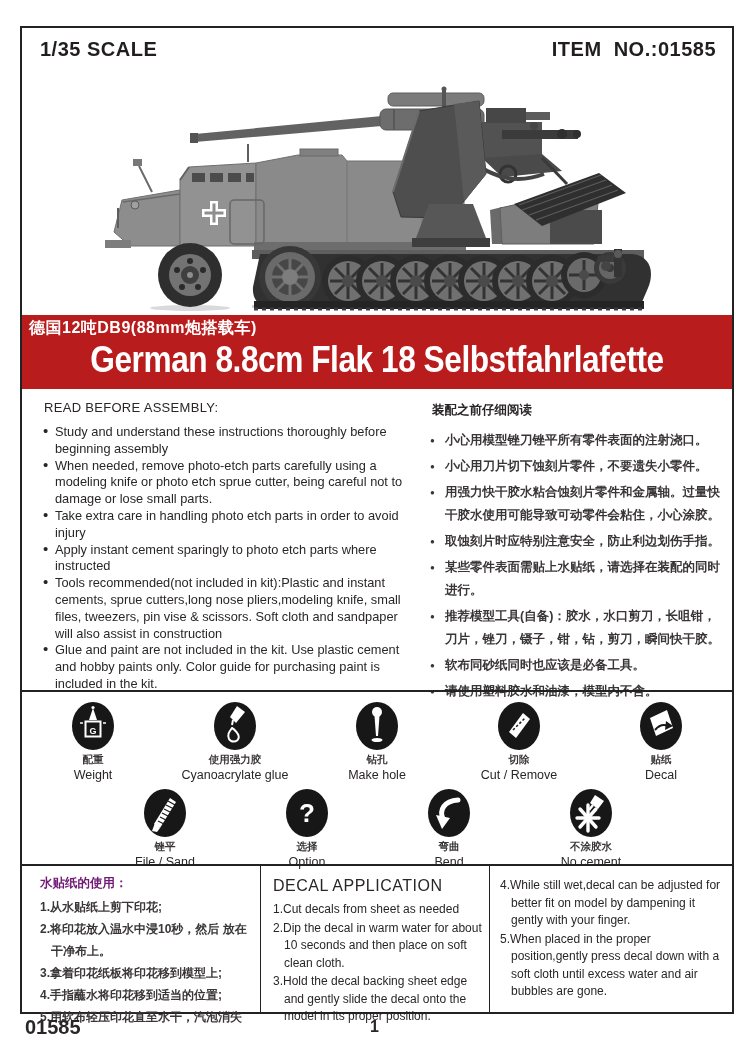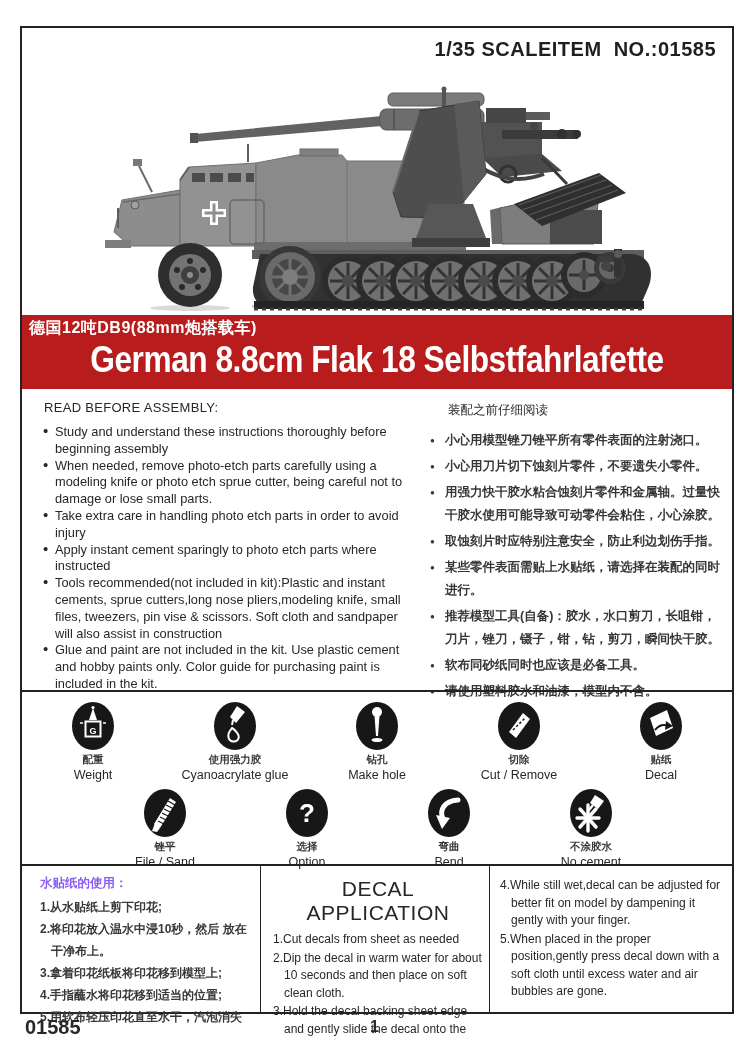--- a/index.html
+++ b/index.html
@@ -2,37 +2,37 @@
 <html><head>
 <meta charset="utf-8">
 <style>
   * { margin:0; padding:0; box-sizing:border-box; }
   html,body { width:752px; height:1041px; background:#ffffff; overflow:hidden;
     font-family:"Liberation Sans", sans-serif; color:#2a2627; }
   .sheet { position:absolute; left:20px; top:26px; width:714px; height:988px;
     border:2px solid #222; background:#fff; }
   
   .hdr-row { position:absolute; top:10px; left:18px; right:16px;
-    display:flex; justify-content:flex-end; font-weight:bold; font-size:20px;
+    display:flex; justify-content:space-between; font-weight:bold; font-size:20px;
     letter-spacing:0.5px; color:#221e1f; }
   .hdr-row .item { white-space:pre; }
   
   .illus { position:absolute; top:54px; left:0; width:710px; height:234px; }
   
   .titlebar { position:absolute; top:287px; left:0; width:710px; height:74px;
     background:#b91c1c; color:#fff; overflow:hidden; }
   .titlebar .zh { font-size:16px; font-weight:bold; padding:3px 0 0 7px; letter-spacing:0.5px; }
   .titlebar .en { font-size:33px; font-weight:bold; text-align:center; margin-top:1px;
     letter-spacing:-0.5px; transform:scale(0.96,1.12); transform-origin:50% 40%; }
   
   .assembly { position:absolute; top:361px; left:0; width:710px; height:301px; display:flex; }
   .col-en { width:398px; padding:11px 4px 0 20px; }
   .col-zh { flex:1; padding:11px 6px 0 10px; }
   .sec-hdr-en { font-size:13px; margin:0 0 9px 2px; letter-spacing:0.3px; }
-  .sec-hdr-zh { font-size:12.5px; font-weight:normal; margin:2px 0 10px 18px; }
+  .sec-hdr-zh { font-size:12.5px; font-weight:bold; margin:2px 0 10px 2px; }
   ul.plain { list-style:none; }
   .col-en li { font-size:12.8px; line-height:16.8px; padding-left:13px; position:relative; }
   .col-en li::before { content:"\2022"; position:absolute; left:1px; top:-1px; font-size:15px; }
   .col-zh li { font-size:12.5px; line-height:23px; padding-left:15px; position:relative;
     margin-bottom:3px; font-weight:bold; color:#3a3637; }
   .col-zh li::before { content:"\25CF"; position:absolute; left:0; top:0; font-size:8px; }
   
   .icon-sec { position:absolute; top:662px; left:0; width:710px; height:174px;
     border-top:2px solid #222; padding-top:9px; }
   .icon-row1 { display:grid; grid-template-columns:repeat(5,1fr); }
@@ -42,22 +42,22 @@
   .icon-item .en { font-size:12.5px; margin-top:1px; }
   .oval svg { display:block; margin:0 auto; }
   
   .decal-sec { position:absolute; top:836px; left:0; width:710px; height:150px;
     border-top:2px solid #222; display:flex; }
   .dcol { padding:9px 8px 0 10px; }
   .dcol1 { width:238px; padding-left:18px; }
   .dcol2 { width:230px; border-left:1.5px solid #222; border-right:1.5px solid #222;
     padding-left:12px; padding-right:6px; }
   .dcol3 { flex:1; padding-left:10px; }
-  .zh-dec-hdr { font-size:12.5px; font-weight:bold; margin-bottom:4px; color:#8b5cf6; }
-  .en-dec-hdr { font-size:21px; text-align:center; letter-spacing:0.5px; margin:2px 0 6px 0; }
+  .zh-dec-hdr { font-size:12.5px; font-weight:bold; margin-bottom:4px; color:#701a75; }
+  .en-dec-hdr { font-size:16px; letter-spacing:0.5px; margin:2px 0 6px 0; }
   .dcol1 li { font-size:12px; font-weight:bold; line-height:22px; padding-left:11px;
     text-indent:-11px; color:#3a3637; }
   .dcol2 li, .dcol3 li { font-size:12px; line-height:17.5px; padding-left:11px;
     text-indent:-11px; margin-bottom:1px; }
   
   .footer-item { position:absolute; left:25px; top:1016px; font-size:20px; font-weight:bold; }
   .footer-page { position:absolute; left:370px; top:1018px; font-size:16px; font-weight:bold; }
 </style>
 </head>
 <body>

